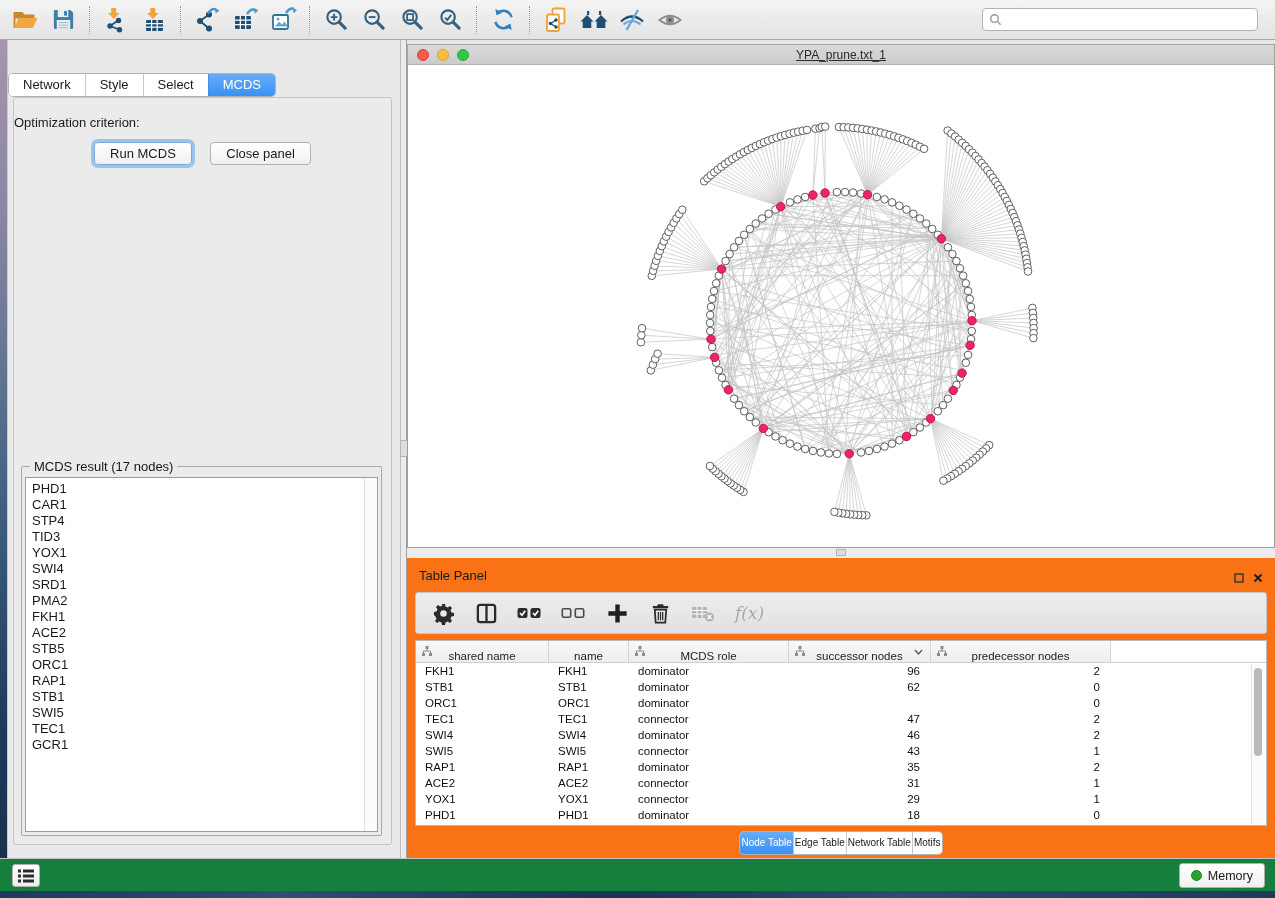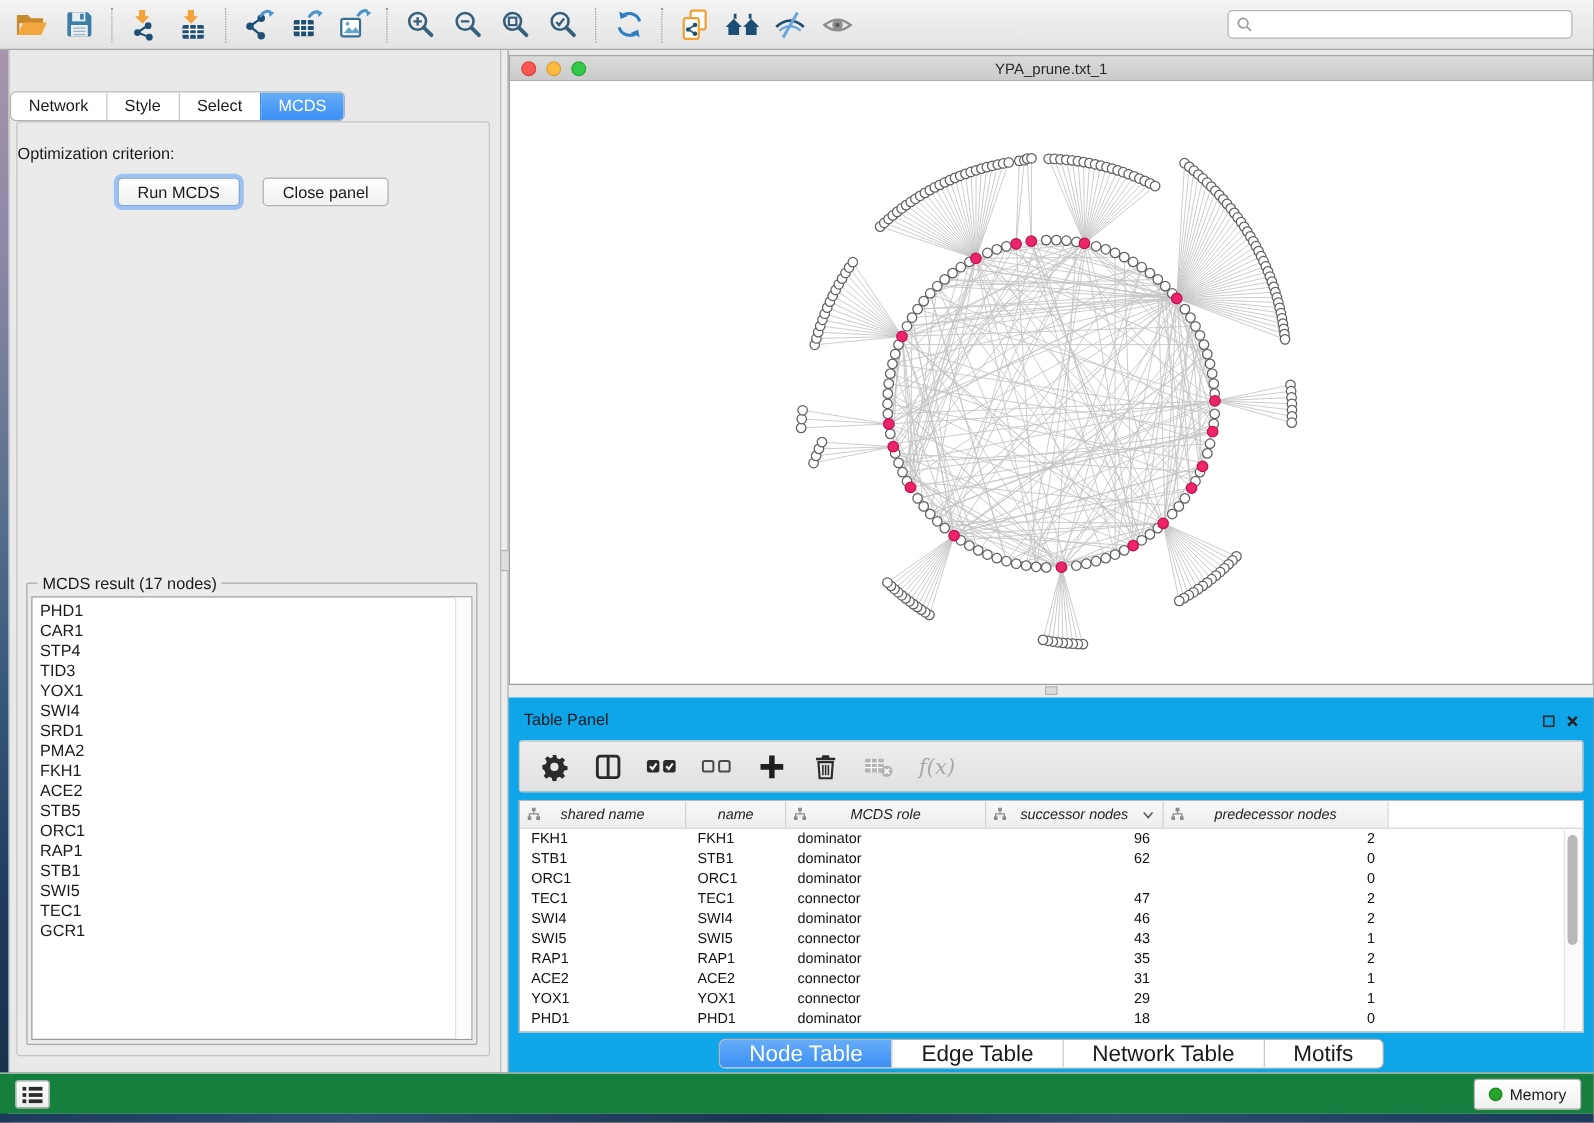--- a/index.html
+++ b/index.html
@@ -42,41 +42,41 @@
   .hsplit{position:absolute;left:407px;top:548px;width:868px;height:10px;background:#ececec;}
   .hsplit .handle{position:absolute;left:429px;top:1px;width:10px;height:7px;background:#dcdcdc;border:1px solid #b5b5b5;box-sizing:border-box;}
   
   .network-window{position:absolute;left:407px;top:44px;width:868px;height:504px;}
   .nw-titlebar{position:relative;height:21px;background:linear-gradient(#dadada,#cbcbcb);border:1px solid #a5a5a5;border-bottom:1px solid #b0b0b0;box-sizing:border-box;}
   .traffic{position:absolute;left:9px;top:4px;display:flex;gap:8px;}
   .light{width:12px;height:12px;border-radius:50%;box-sizing:border-box;}
   .light.red{background:#fc5753;border:1px solid #df3e39;}
   .light.yellow{background:#fdbc40;border:1px solid #de9f34;}
   .light.green{background:#33c748;border:1px solid #27aa35;}
-  .nw-title{position:absolute;left:0;right:0;top:3px;text-align:center;font-size:12px;color:#2a2a2a;}
+  .nw-title{position:absolute;left:0;right:0;top:3px;text-align:center;font-size:12px;color:#2a2a2a;text-decoration:underline;}
   .nw-canvas{position:absolute;left:0;right:0;top:21px;bottom:0;background:#fff;border:1px solid #9e9e9e;border-top:none;box-sizing:border-box;}
   
-  .table-panel{position:absolute;left:407px;top:558px;width:868px;height:300px;background:#0ea5e9;}
+  .table-panel{position:absolute;left:407px;top:558px;width:868px;height:300px;background:#f97316;}
   .tp-title{position:absolute;left:12px;top:10px;font-size:13px;}
   .tp-ctrls{position:absolute;right:12px;top:11px;display:flex;gap:9px;}
   .tp-toolbar{position:absolute;left:8px;right:8px;top:34px;height:42px;background:linear-gradient(#ededed,#e1e1e1);border:1px solid #c6c6c6;border-radius:3px;display:flex;align-items:center;gap:17px;padding-left:14px;box-sizing:border-box;}
   .tp-tool{display:flex;align-items:center;justify-content:center;min-width:26px;height:30px;}
   .tp-table{position:absolute;left:8px;right:8px;top:82px;height:186px;background:#fff;border:1px solid #b9b9b9;box-sizing:border-box;overflow:hidden;}
   .thead{display:flex;height:22px;background:linear-gradient(#f8f8f8,#eeeeee);border-bottom:1px solid #cfcfcf;box-sizing:border-box;}
-  .th{position:relative;display:flex;align-items:center;justify-content:center;font-size:11.5px;border-right:1px solid #d4d4d4;box-sizing:border-box;color:#222;font-style:italic;}
+  .th{position:relative;display:flex;align-items:flex-end;justify-content:center;font-size:11.5px;border-right:1px solid #d4d4d4;box-sizing:border-box;color:#222;}
   .th .ticon{position:absolute;left:6px;top:5px;}
   .th .sort{position:absolute;right:7px;top:8px;}
   .th.fill{flex:1;border-right:none;background:#fff;}
   .tr{display:flex;height:16px;line-height:16px;font-size:11.5px;color:#111;}
   .td{box-sizing:border-box;padding-left:9px;overflow:hidden;white-space:nowrap;}
   .td.num{text-align:right;padding-right:11px;padding-left:0;}
   .tp-scroll{position:absolute;top:23px;bottom:1px;right:1px;width:13px;background:#fbfbfb;border-left:1px solid #e3e3e3;}
   .tp-thumb{position:absolute;top:4px;left:2px;width:8px;height:88px;background:#b9b9b9;border-radius:5px;}
   .tp-tabs{position:absolute;top:273px;left:0;right:0;text-align:center;}
-  .tp-tabs .seg-btn{font-size:18px;padding:3px 23px;}
+  .tp-tabs .seg-btn{font-size:10px;padding:3px 1px;}
   
   .status-bar{position:absolute;left:0;top:858px;right:0;height:33px;background:#15803d;border-top:1px solid #c2c2c2;box-sizing:border-box;}
   .sb-list{position:absolute;left:12px;top:5px;width:28px;height:23px;background:linear-gradient(#fff,#ededed);border:1px solid #b0b0b0;border-radius:3px;display:flex;align-items:center;justify-content:center;box-sizing:border-box;}
   .sb-mem{position:absolute;right:10px;top:4px;height:25px;background:linear-gradient(#fff,#f0f0f0);border:1px solid #b0b0b0;border-radius:3px;display:flex;align-items:center;gap:6px;padding:0 11px;font-size:12.5px;box-sizing:border-box;}
   .mem-dot{width:11px;height:11px;border-radius:50%;background:#27a22b;border:1px solid #1d871f;box-sizing:border-box;}
   .icn{display:inline-flex;}
 </style>
 </head>
 <body>
 

